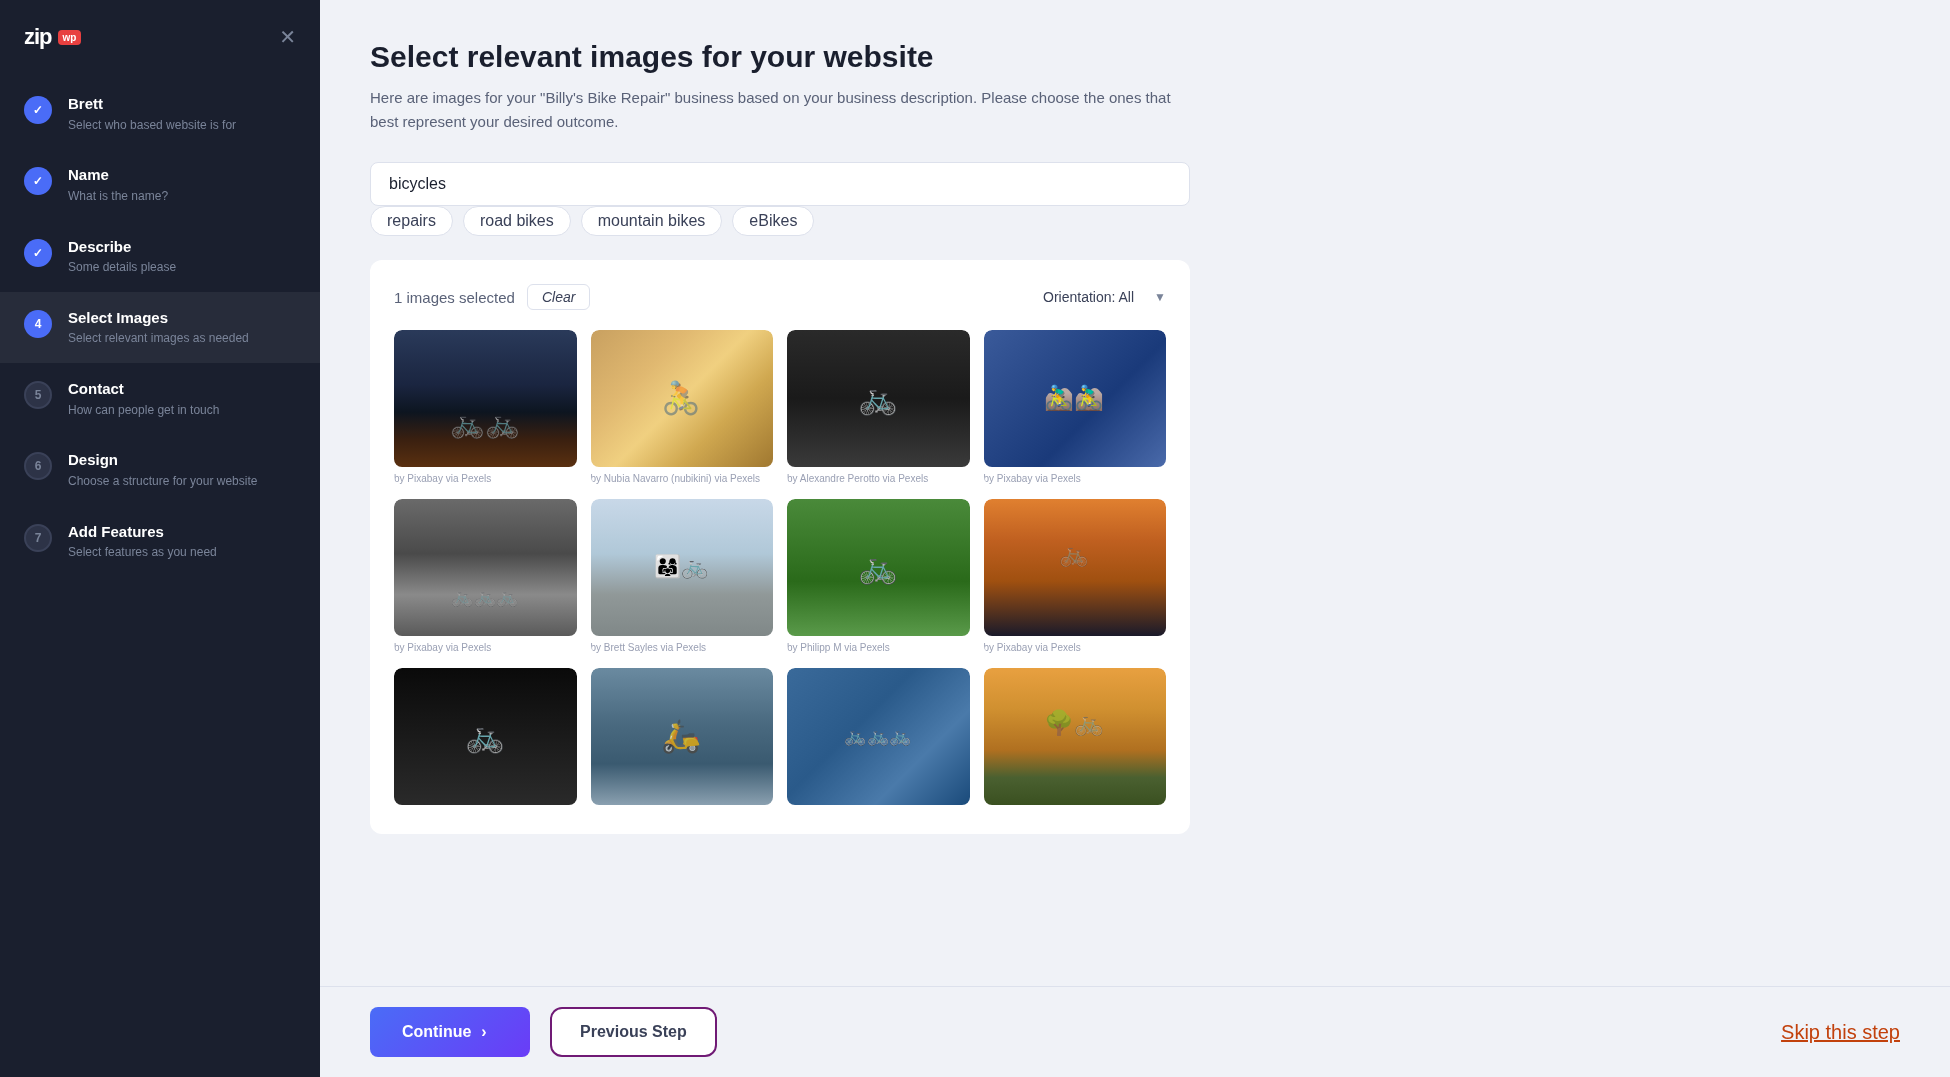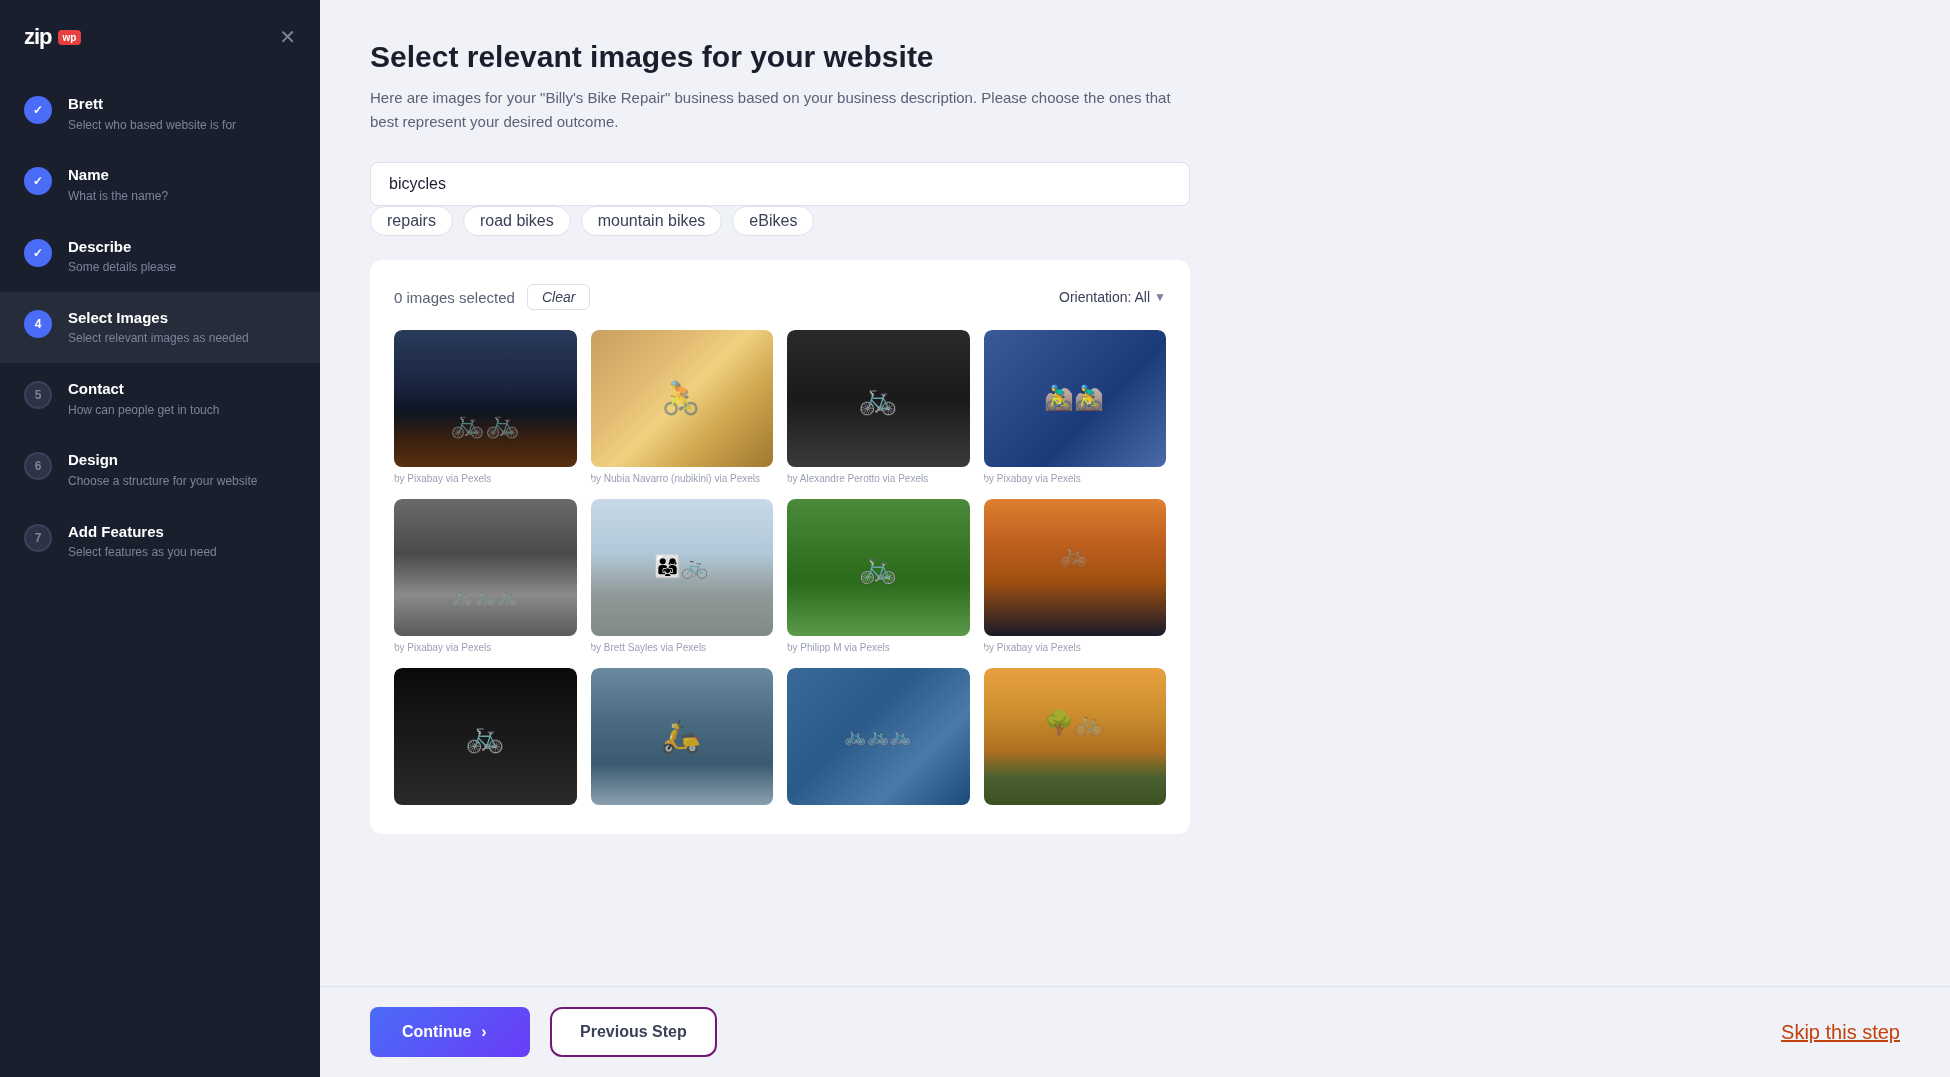--- a/index.html
+++ b/index.html
@@ -190,21 +190,21 @@
       border-radius: 6px;
       padding: 4px 14px;
       font-size: 14px;
       color: #3a4158;
       cursor: pointer;
       font-style: italic;
     }
     .orientation-select {
       display: flex;
       align-items: center;
-      gap: 4px;
+      gap: 20px;
       font-size: 14px;
       color: #3a4158;
       cursor: pointer;
     }
     .orientation-arrow { font-size: 12px; color: #7a8499; }
 
     .image-grid {
       display: grid;
       grid-template-columns: repeat(4, 1fr);
       gap: 14px;
@@ -494,21 +494,21 @@
     <div class="tags">
       <span class="tag">repairs</span>
       <span class="tag">road bikes</span>
       <span class="tag">mountain bikes</span>
       <span class="tag">eBikes</span>
     </div>
 
     <div class="image-panel">
       <div class="image-panel-header">
         <div class="selected-count">
-          <span>0 images selected</span>
+          <span>1 images selected</span>
           <button class="clear-btn">Clear</button>
         </div>
         <div class="orientation-select">
           <span>Orientation: All</span>
           <span class="orientation-arrow">▼</span>
         </div>
       </div>
 
       <div class="image-grid">
 

